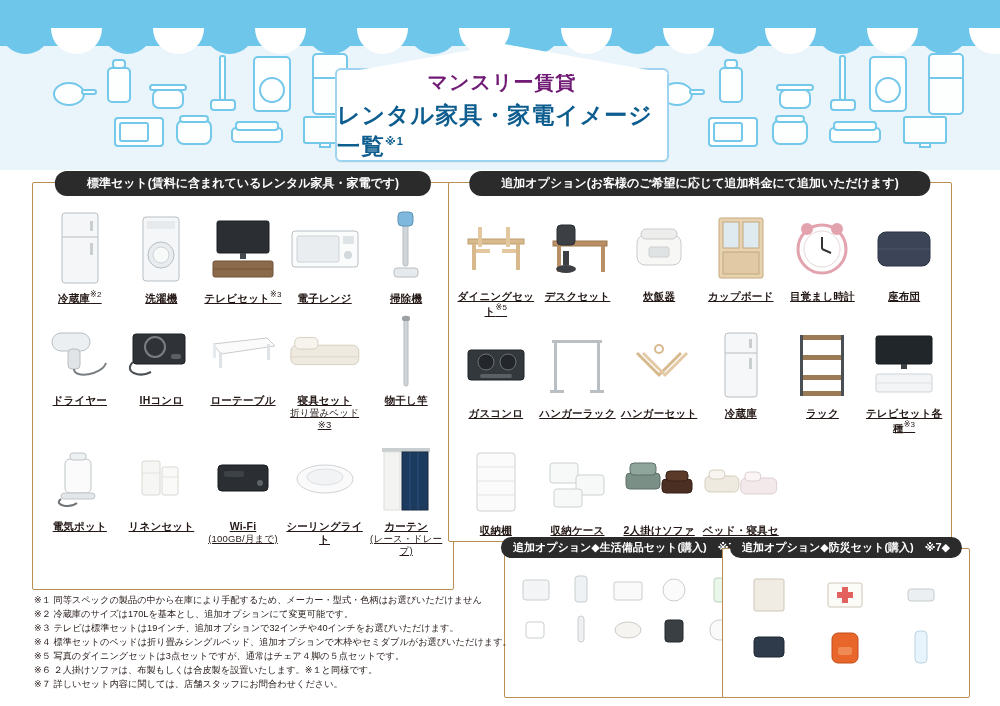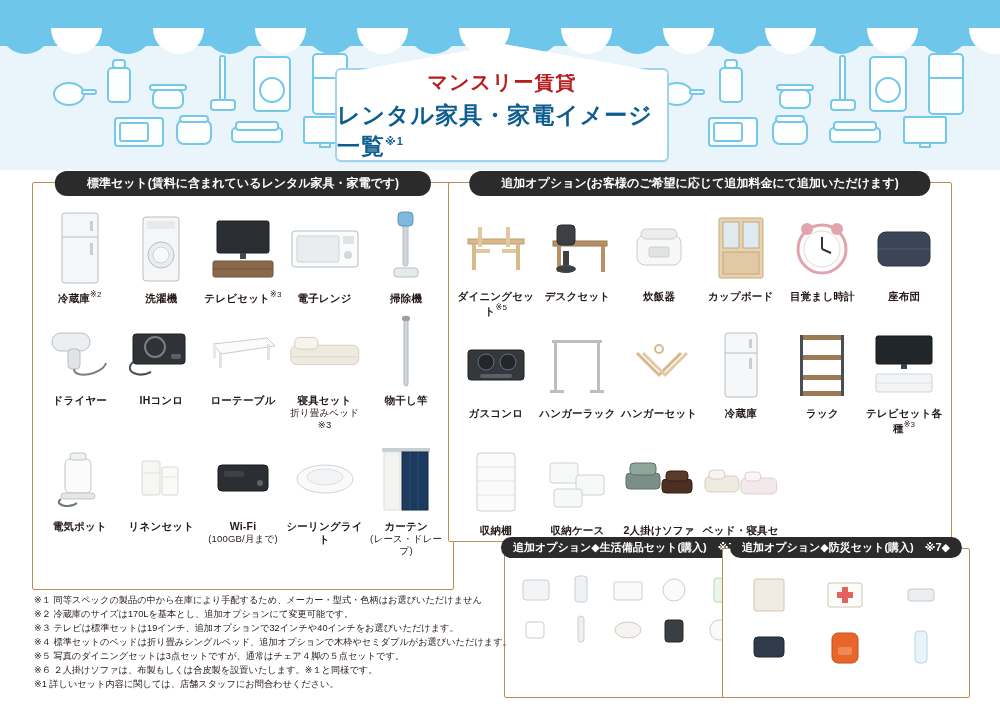--- a/index.html
+++ b/index.html
@@ -40,21 +40,21 @@
     position:absolute;left:335px;top:68px;width:330px;height:90px;
     background:#ffffff;border:2px solid #9ed4ef;border-radius:6px;
     box-shadow:0 1px 0 rgba(0,0,0,.04);
     display:flex;flex-direction:column;align-items:center;justify-content:center;
   }
   .title-plate:before{
     content:"";position:absolute;left:0;top:-26px;width:100%;height:30px;
     background:#ffffff;border-left:2px solid #9ed4ef;border-right:2px solid #9ed4ef;
     clip-path:polygon(0 100%,50% 0,100% 100%);
   }
-  .title-line1{font-size:20px;font-weight:bold;color:#b91c1c;letter-spacing:1px;}
+  .title-line1{font-size:20px;font-weight:bold;color:#701a75;letter-spacing:1px;}
   .title-line2{font-size:23px;font-weight:bold;color:#0d5d8f;letter-spacing:1px;margin-top:4px;}
   .title-line2 sup{font-size:11px;vertical-align:super;}
 
   
   .panel{
     position:absolute;border:1px solid #b98e50;background:#ffffff;border-radius:2px;
   }
   .panel-head{
     position:absolute;top:-12px;left:50%;transform:translateX(-50%);
     background:#2b2b2b;color:#ffffff;font-size:12px;font-weight:bold;
@@ -63,21 +63,21 @@
   .panel-head.small{font-size:11px;padding:3px 12px;}
 
   #panel-standard{left:32px;top:182px;width:420px;height:406px;}
   #panel-option{left:448px;top:182px;width:502px;height:358px;}
   #panel-living{left:464px;top:548px;width:246px;height:148px;margin-left:40px;}
   #panel-disaster{left:722px;top:548px;width:246px;height:148px;text-decoration:underline;}
 
   .grid{
     position:absolute;left:0;top:18px;width:100%;
     display:flex;flex-wrap:wrap;
-    box-sizing:border-box;padding:6px 6px 0 6px;
+    box-sizing:border-box;padding:6px 6px 0 6px;text-decoration:underline;
   }
   .cell{
     box-sizing:border-box;
     display:flex;flex-direction:column;align-items:center;justify-content:flex-start;
     padding:2px 1px 6px 1px;
   }
   .cell .ph{
     width:100%;height:78px;display:flex;align-items:center;justify-content:center;
   }
   .cell .cap{
@@ -744,14 +744,14 @@
   </div>
 </div>
 
 <div class="notes">
   <div>※１ 同等スペックの製品の中から在庫により手配するため、メーカー・型式・色柄はお選びいただけません</div>
   <div>※２ 冷蔵庫のサイズは170Lを基本とし、追加オプションにて変更可能です。</div>
   <div>※３ テレビは標準セットは19インチ、追加オプションで32インチや40インチをお選びいただけます。</div>
   <div>※４ 標準セットのベッドは折り畳みシングルベッド、追加オプションで木枠やセミダブルがお選びいただけます。</div>
   <div>※５ 写真のダイニングセットは3点セットですが、通常はチェア４脚の５点セットです。</div>
   <div>※６ ２人掛けソファは、布製もしくは合皮製を設置いたします。※１と同様です。</div>
-  <div>※1 詳しいセット内容に関しては、店舗スタッフにお問合わせください。</div>
+  <div>※７ 詳しいセット内容に関しては、店舗スタッフにお問合わせください。</div>
 </div>
 
 </body></html>

